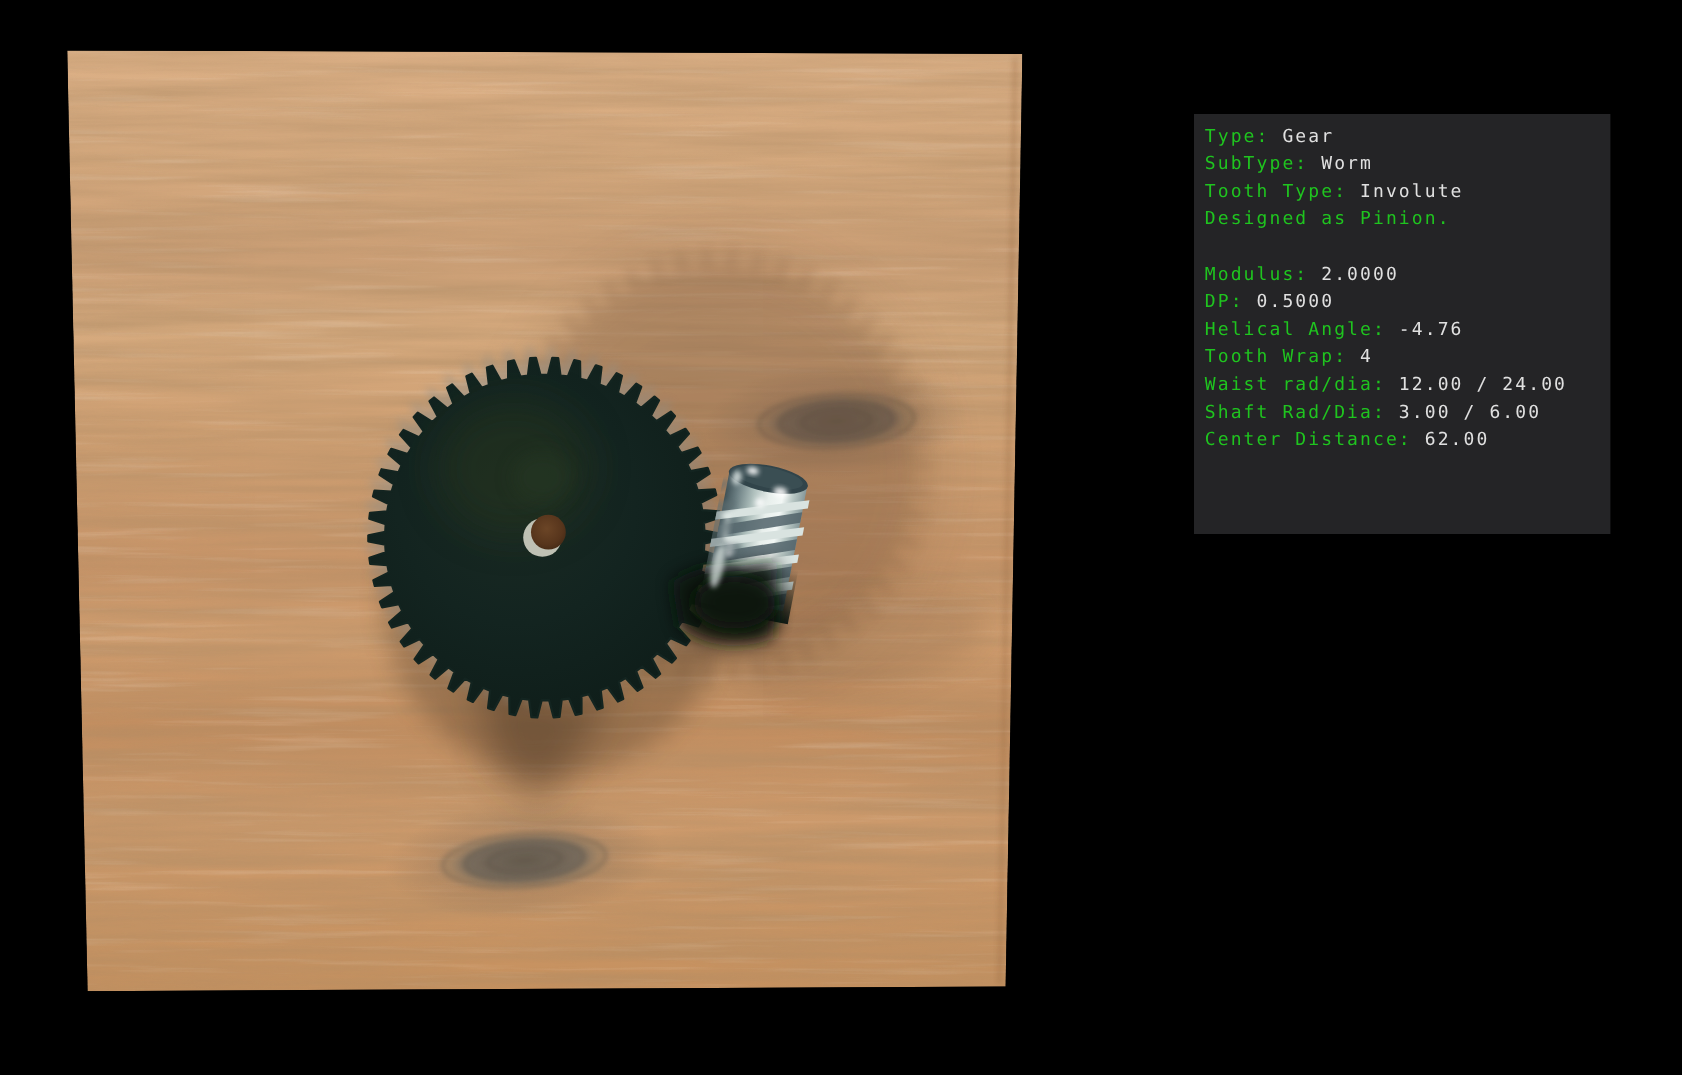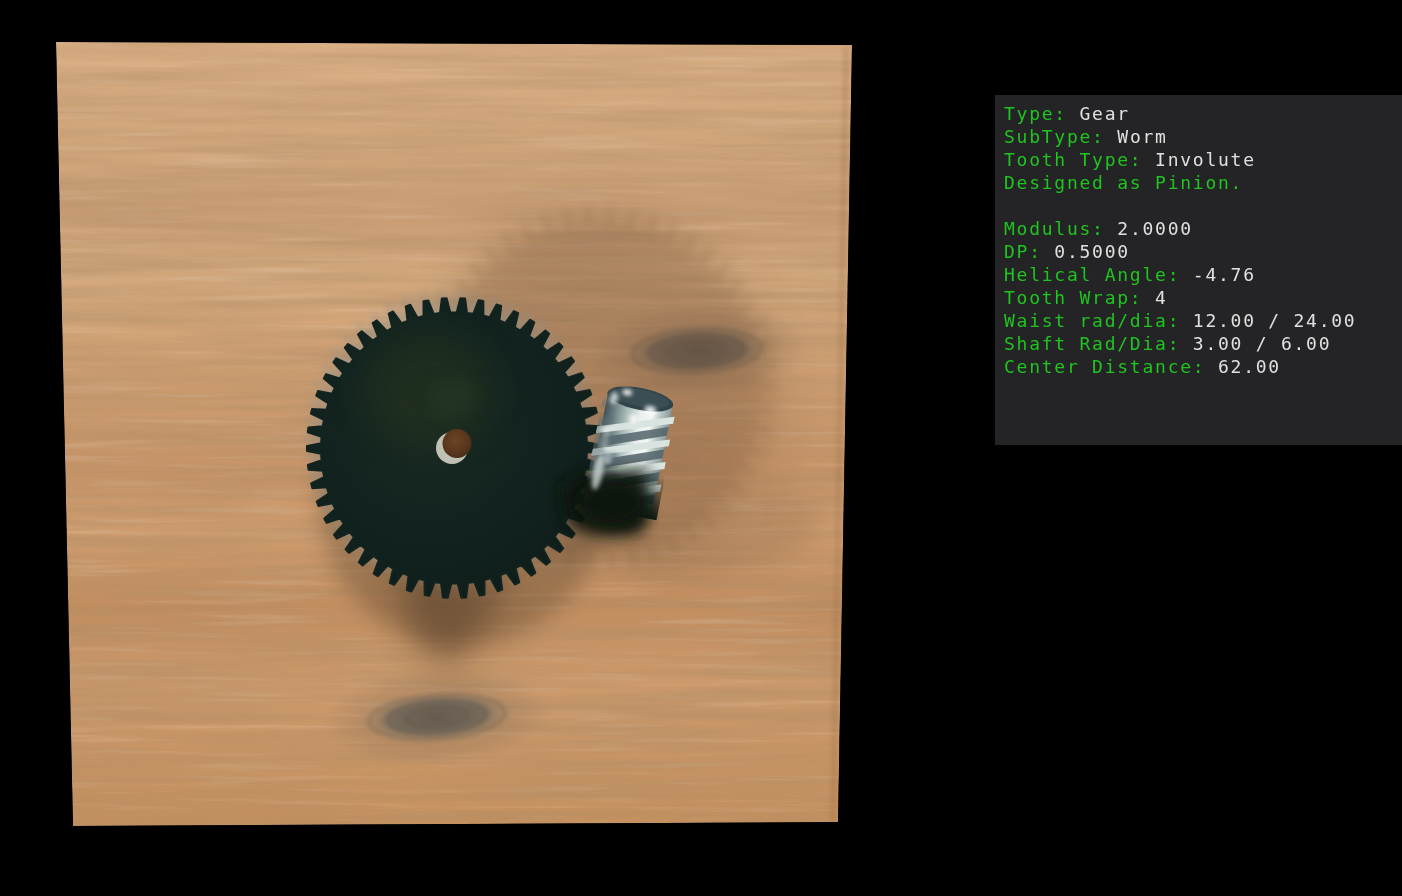--- a/index.html
+++ b/index.html
@@ -1,23 +1,23 @@
 <!DOCTYPE html>
 <html style="--panel-bg: #242426; --label-color: #1fc41f; --value-color: #e0e0e0;"><head>
 <meta charset="utf-8">
 <style>
   html,body{margin:0;padding:0;background:#000;}
   .stage{position:relative;width:1402px;height:896px;background:#000;overflow:hidden;
          font-family:"DejaVu Sans Mono","Liberation Mono",monospace;}
   svg{position:absolute;left:0;top:0;display:block;}
   .panel{
-    position:absolute;left:995px;top:95px;width:407px;height:350px;
+    position:absolute;left:995px;top:95px;width:347px;height:350px;
     box-sizing:border-box;padding:7px 6px 0 9px;
     background:var(--panel-bg,#242426);
-    font-size:18px;line-height:23px;letter-spacing:1.75px;white-space:pre;
+    font-size:15px;line-height:23px;letter-spacing:1.75px;white-space:pre;
   }
   .info-line{height:23px;}
   .info-line .lbl{color:var(--label-color,#1fc41f);}
   .info-line .val{color:var(--value-color,#e0e0e0);}
 </style>
 </head>
 <body>
 
 <div class="stage">
 

